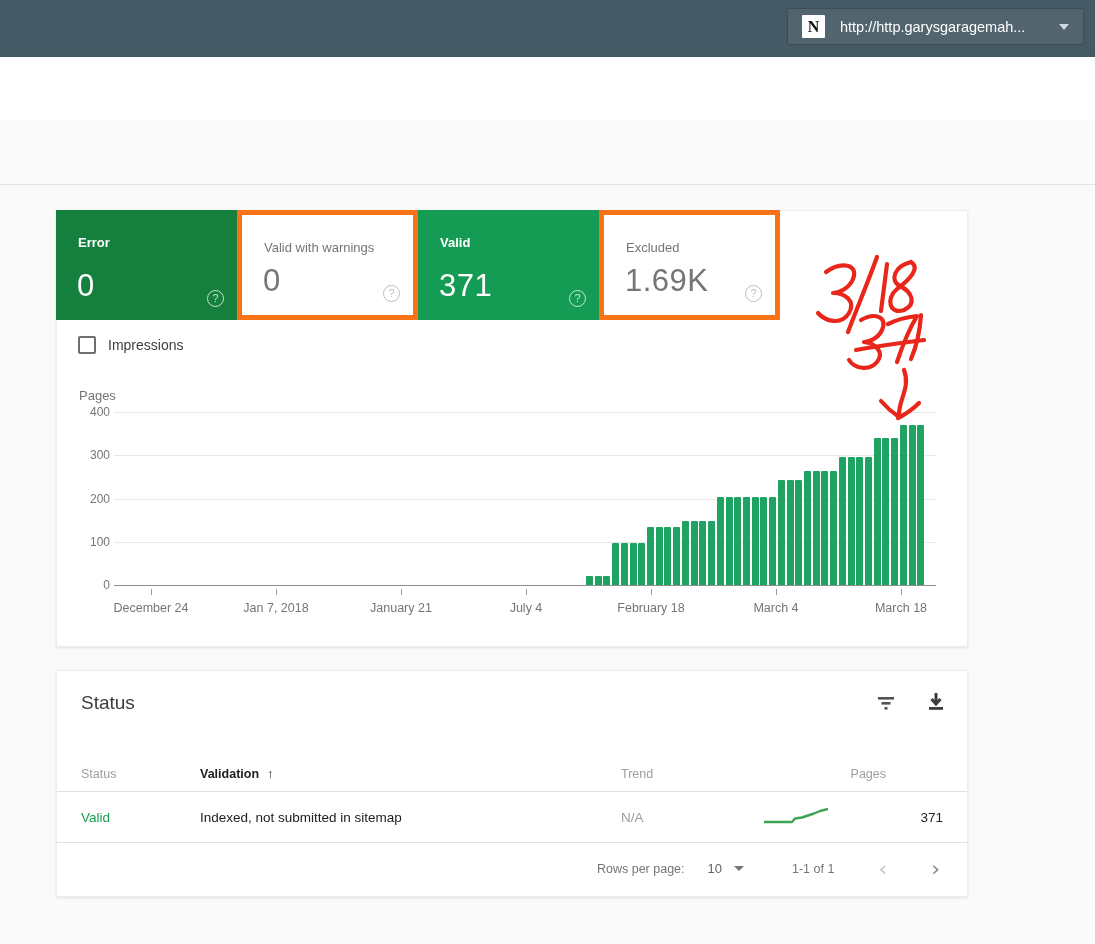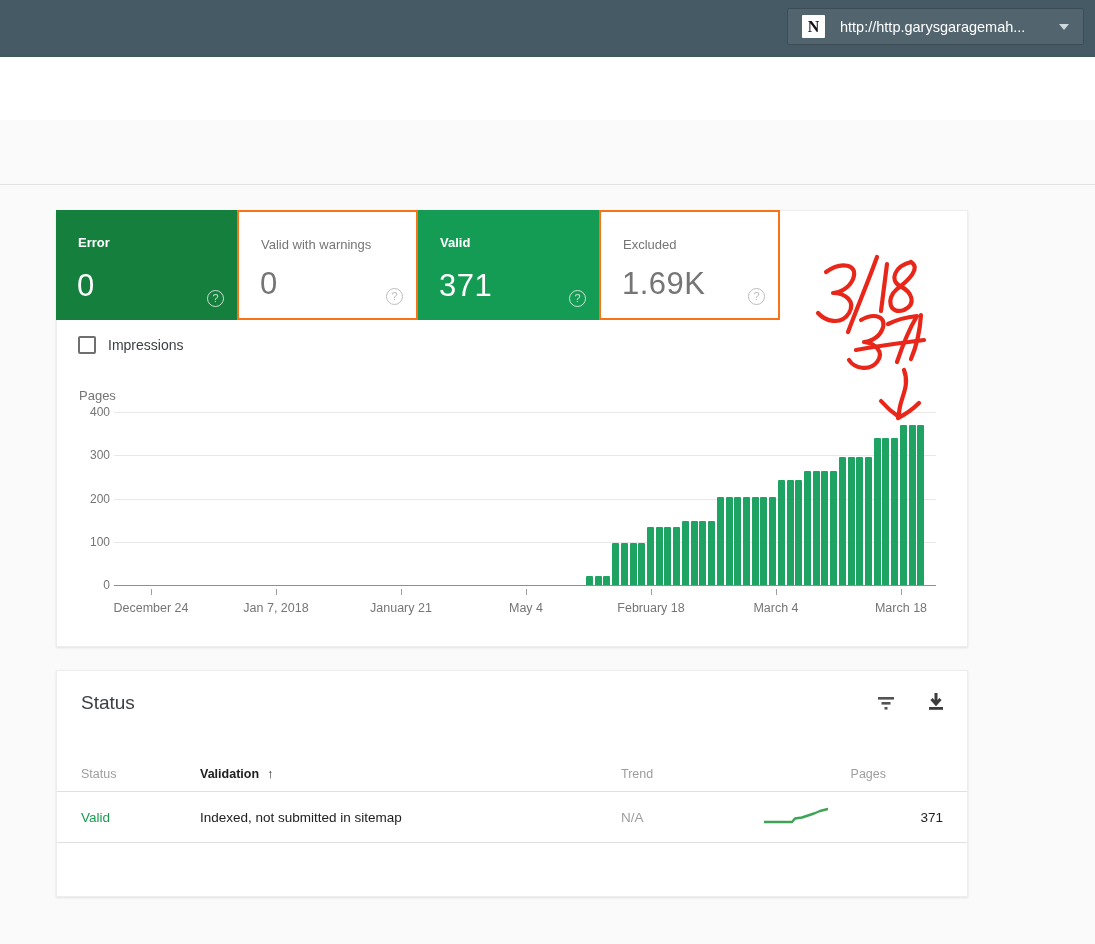--- a/index.html
+++ b/index.html
@@ -47,21 +47,21 @@
   .panel {
     position:absolute; background:#fff; border:1px solid #ededed;
     box-shadow:0 1px 2px rgba(60,64,67,.12);
   }
   .chart-panel { left:56px; top:210px; width:912px; height:437px; }
   .status-panel { left:56px; top:670px; width:912px; height:227px; }
 
   
   .cards-row { position:absolute; left:-1px; top:-1px; display:flex; }
   .card { width:181px; height:110px; position:relative; cursor:pointer; }
-  .card--white { background:#fff; border:2px solid #f97316; }
+  .card--white { background:#fff; border:5px solid #f97316; }
   .card--error { background:#15803d; }
   .card--valid { background:#159c54; }
   .card-label { position:absolute; left:22px; top:25px; font-size:13px; font-weight:bold; }
   .card--white .card-label { color:#757575; font-weight:normal; }
   .card--error .card-label, .card--valid .card-label { color:#fff; }
   .card-value { position:absolute; left:21px; bottom:16px; font-size:31px; font-weight:normal; letter-spacing:.5px; }
   .card--white .card-value { color:#757575; }
   .card--error .card-value, .card--valid .card-value { color:#fff; }
   .help-icon {
     position:absolute; right:13px; bottom:13px; width:17px; height:17px;
@@ -181,21 +181,21 @@
       <div class="ytick-label" style="left: 9px; top: 367px;">0</div>
     </div>
   <div id="xticks">
       <div class="xtick-mark" style="left: 94px;"></div>
       <div class="xtick-label" style="left: 39px;">December 24</div>
       <div class="xtick-mark" style="left: 219px;"></div>
       <div class="xtick-label" style="left: 164px;">Jan 7, 2018</div>
       <div class="xtick-mark" style="left: 344px;"></div>
       <div class="xtick-label" style="left: 289px;">January 21</div>
       <div class="xtick-mark" style="left: 469px;"></div>
-      <div class="xtick-label" style="left: 414px;">May 4</div>
+      <div class="xtick-label" style="left: 414px;">July 4</div>
       <div class="xtick-mark" style="left: 594px;"></div>
       <div class="xtick-label" style="left: 539px;">February 18</div>
       <div class="xtick-mark" style="left: 719px;"></div>
       <div class="xtick-label" style="left: 664px;">March 4</div>
       <div class="xtick-mark" style="left: 844px;"></div>
       <div class="xtick-label" style="left: 789px;">March 18</div>
     </div>
   <div class="bars" id="bars">
       <div class="bar" style="height: 8.7px; background: rgb(30, 163, 98);"></div>
       <div class="bar" style="height: 8.7px; background: rgb(30, 163, 98);"></div>
@@ -272,20 +272,28 @@
     <div class="td">Indexed, not submitted in sitemap</div>
     <div class="td td--validation">N/A</div>
     <div class="td">
       <svg width="64" height="20" viewBox="0 0 64 20">
         <polyline id="sparkline" points="0,16 28,16 31,12.5 38,11.5 44,9.5 50,7.5 56,5 64,3" fill="none" stroke="#3fa356" stroke-width="2.4" stroke-linecap="round" stroke-linejoin="round"></polyline>
       </svg>
     </div>
     <div class="td">371</div>
   </div>
 
+  <div class="pagination">
+    <div class="rpp-label">Rows per page:</div>
+    <div class="rpp-value">10</div>
+    <div class="rpp-caret"></div>
+    <div class="range-label">1-1 of 1</div>
+    <div class="pager-chevron prev">‹</div>
+    <div class="pager-chevron next">›</div>
+  </div>
 </div>
 
 <svg class="annotation-svg" viewBox="0 0 1095 944" aria-label="3/18 371 arrow annotation">
   <g stroke="#e8271a" stroke-width="4.2" fill="none" stroke-linecap="round" stroke-linejoin="round">
 
     <path d="M826,272 C841,261 859,264 853,279 C849,289 838,293 833,293 C845,293 856,301 849,313 C841,326 825,321 818,313"></path>
 
     <path d="M877,257 C868,282 857,308 848,332"></path>
 
     <path d="M887,264 C885,280 883,296 881,311"></path>

